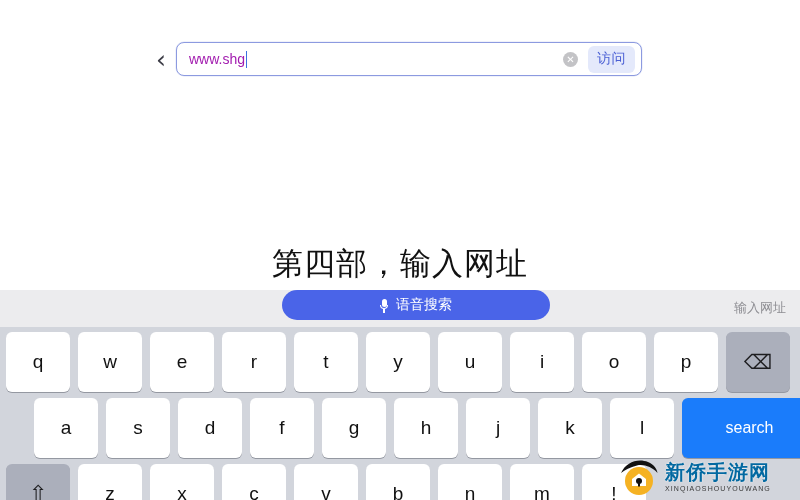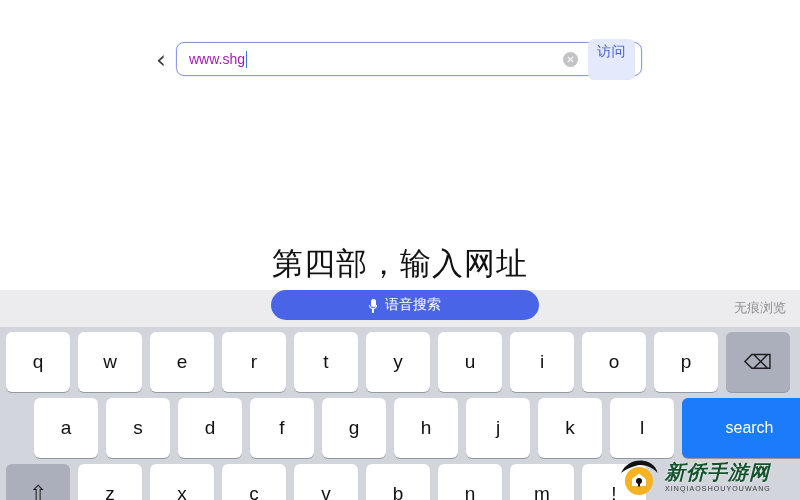--- a/index.html
+++ b/index.html
@@ -139,21 +139,21 @@
     margin-right: 10px;
     font-family: "DejaVu Sans", sans-serif;
     flex: 0 0 auto;
   }
   .visit-btn {
     flex: 0 0 auto;
     background: #e4e9fb;
     color: #4a5fd4;
     font-size: 14px;
     border-radius: 6px;
-    padding: 4px 9px 19px;
+    padding: 4px 9px 5px;
     letter-spacing: .5px;
   }
 
   
   .caption {
     position: absolute;
     left: 0; top: 243px;
     width: 800px;
     text-align: center;
     font-size: 31px;
@@ -166,21 +166,21 @@
   .toolbar {
     position: absolute;
     left: 0; top: 290px;
     width: 800px; height: 37px;
     background: #ececee;
     display: flex;
     align-items: center;
   }
   .voice-btn {
     position: absolute;
-    left: 271px; top: 290px;
+    left: 282px; top: 290px;
     width: 268px; height: 30px;
     background: #4a64e8;
     border-radius: 15px;
     display: flex;
     align-items: center;
     justify-content: center;
     gap: 8px;
     color: #ffffff;
     font-size: 14px;
   }
@@ -289,25 +289,24 @@
   }
   .wm-text {
     display: flex;
     flex-direction: column;
     justify-content: center;
     line-height: 1;
   }
   .wm-title {
     font-size: 20px;
     font-weight: bold;
-    color: #14532d;
+    color: #0369a1;
     letter-spacing: 1px;
     font-family: "DejaVu Sans", sans-serif;
     text-shadow: 0 0 2px #fff;
-    font-style: italic;
   }
   .wm-sub {
     font-size: 7px;
     color: #3a3a3a;
     letter-spacing: 1.1px;
     margin-top: 3px;
     font-family: "Liberation Sans", sans-serif;
   }
 </style>
 </head>
@@ -333,21 +332,21 @@
 
   <div class="toolbar"></div>
 
   <div class="voice-btn">
     <span class="mic-ic">
         <span class="mic-stem"></span>
       </span>
     <span>语音搜索</span>
   </div>
 
-  <div class="incognito">无痕浏览</div>
+  <div class="incognito">输入网址</div>
 
   <div class="keyboard">
     <div class="krow r1" style="padding-left: 6px; gap: 8px;">
         <div class="key" style="width: 64px;">
           <span>q</span>
         </div>
         <div class="key" style="width: 64px;">
           <span>w</span>
         </div>
         <div class="key" style="width: 64px;">

